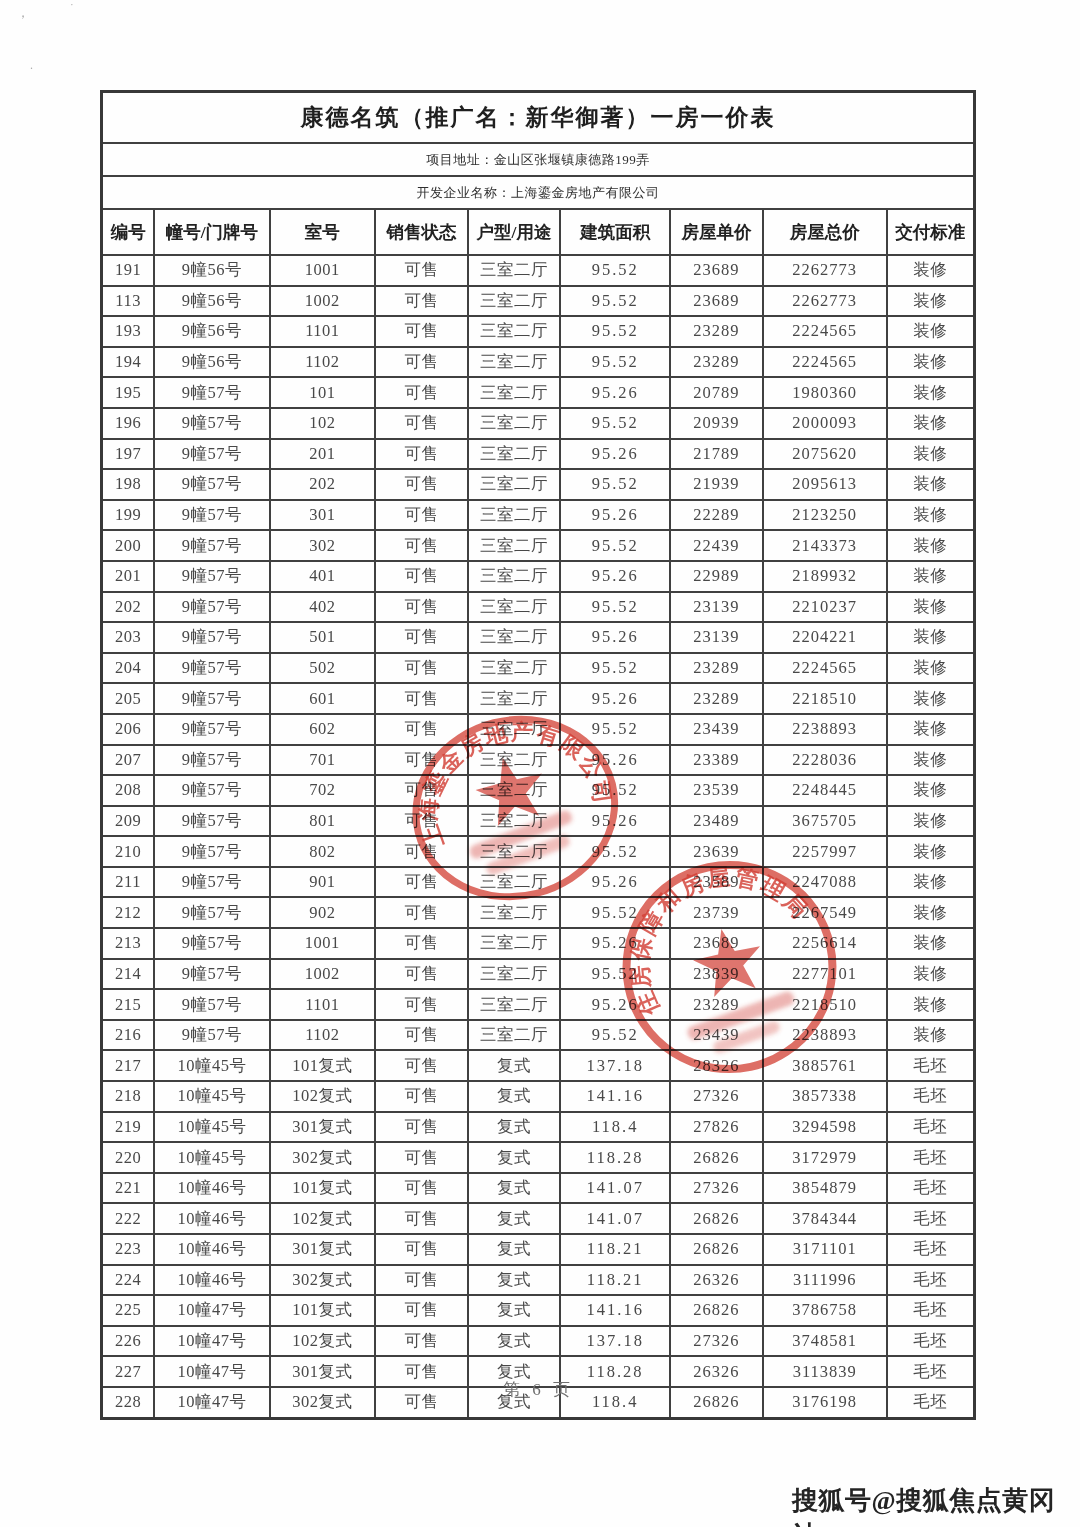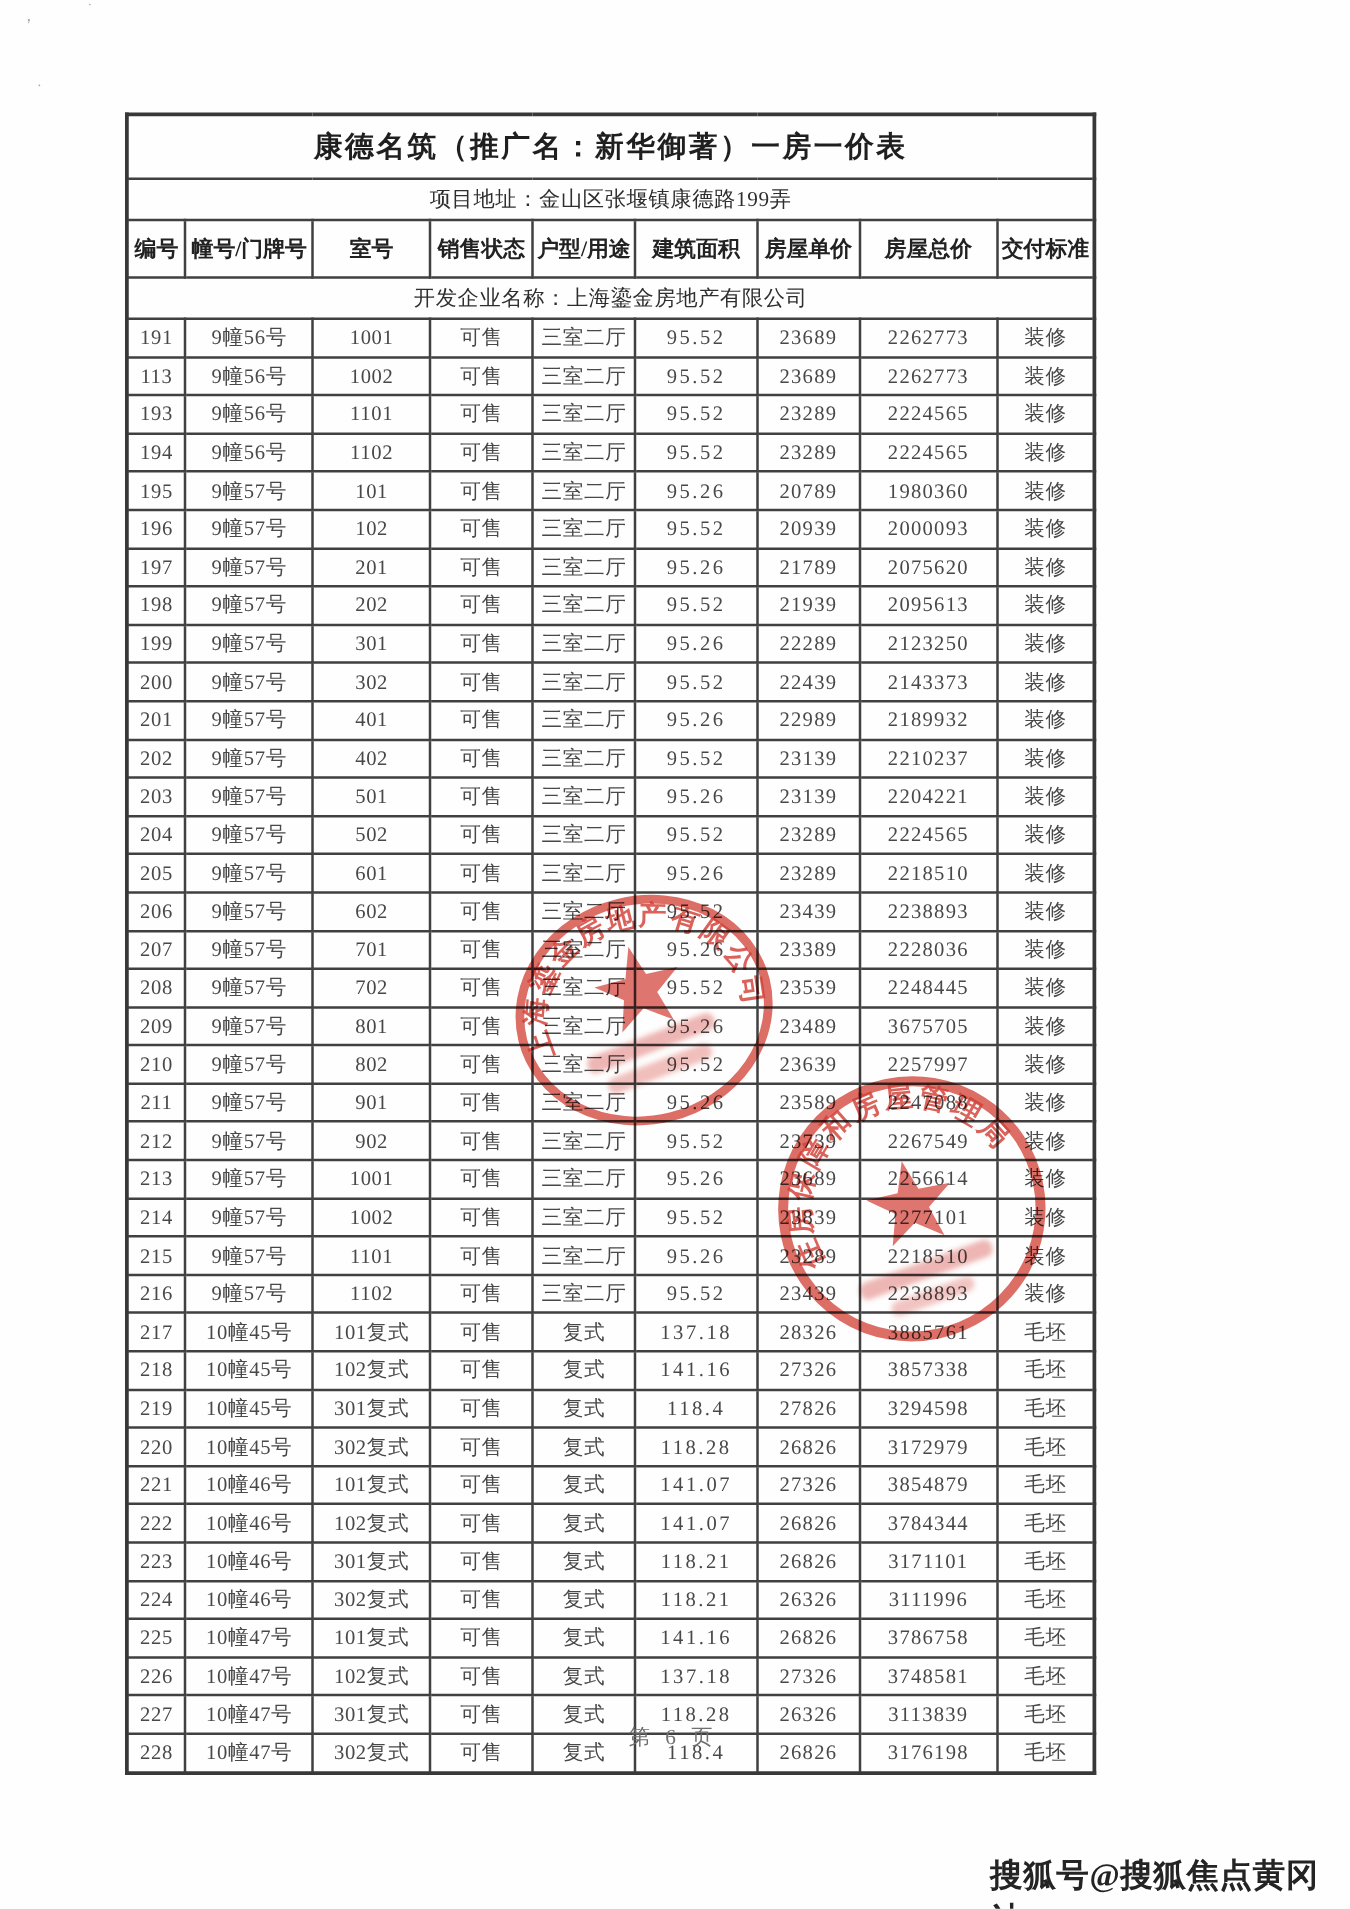--- a/index.html
+++ b/index.html
@@ -4,28 +4,28 @@
 <style>
   html,body{margin:0;padding:0;background:#ffffff;}
   body{width:1080px;height:1527px;position:relative;overflow:hidden;
        font-family:"Liberation Serif","DejaVu Serif",serif;}
   .page{position:absolute;inset:0;background:#fefefe;}
 
   
   .artifact{position:absolute;color:#8f8f8f;opacity:.75;font-size:14px;}
 
   
-  table.price{position:absolute;left:100px;top:90px;width:777px;
+  table.price{position:absolute;left:100px;top:90px;width:876px;
       border-collapse:collapse;table-layout:fixed;background:transparent;
       border:3px solid #383838;}
   table.price td,table.price th{border:2px solid #404040;text-align:center;
       vertical-align:middle;padding:0;overflow:hidden;white-space:nowrap;}
   td.title-cell{height:49px;font-size:23px;font-weight:bold;
       letter-spacing:2px;color:#1f1f1f;}
-  td.meta-cell{height:31px;font-size:17px;color:#2e2e2e;letter-spacing:.5px;}
+  td.meta-cell{height:31px;font-size:13px;color:#2e2e2e;letter-spacing:.5px;}
   table.price th{height:44px;font-size:17.5px;font-weight:600;color:#222;}
   tbody.rows td{height:28.6px;font-size:16.5px;color:#484848;letter-spacing:.5px;}
   tbody.rows td:nth-child(6){letter-spacing:2px;}
   tbody.rows td:nth-child(7),tbody.rows td:nth-child(8){letter-spacing:1px;}
 
   
   .stamp{position:absolute;mix-blend-mode:multiply;pointer-events:none;}
   .stamp-1{left:403px;top:706px;transform:rotate(-14deg);}
   .stamp-2{left:615px;top:852px;transform:rotate(-12deg);}
 
@@ -58,34 +58,34 @@
         <col style="width:14.2%">
         <col style="width:10.05%">
     </colgroup>
     <thead>
       <tr>
         <td colspan="9" class="title-cell">康德名筑（推广名：新华御著）一房一价表</td>
       </tr>
       <tr>
         <td colspan="9" class="meta-cell">项目地址：金山区张堰镇康德路199弄</td>
       </tr>
+      <tr>
+        <td colspan="9" class="meta-cell">开发企业名称：上海鎏金房地产有限公司</td>
+      </tr>
       <tr id="cols-row">
           <th>编号</th>
           <th>幢号/门牌号</th>
           <th>室号</th>
           <th>销售状态</th>
           <th>户型/用途</th>
           <th>建筑面积</th>
           <th>房屋单价</th>
           <th>房屋总价</th>
           <th>交付标准</th>
         </tr>
-      <tr>
-        <td colspan="9" class="meta-cell">开发企业名称：上海鎏金房地产有限公司</td>
-      </tr>
     </thead>
     <tbody class="rows" id="rows-body">
         <tr>
           <td>191</td>
           <td>9幢56号</td>
           <td>1001</td>
           <td>可售</td>
           <td>三室二厅</td>
           <td>95.52</td>
           <td>23689</td>

